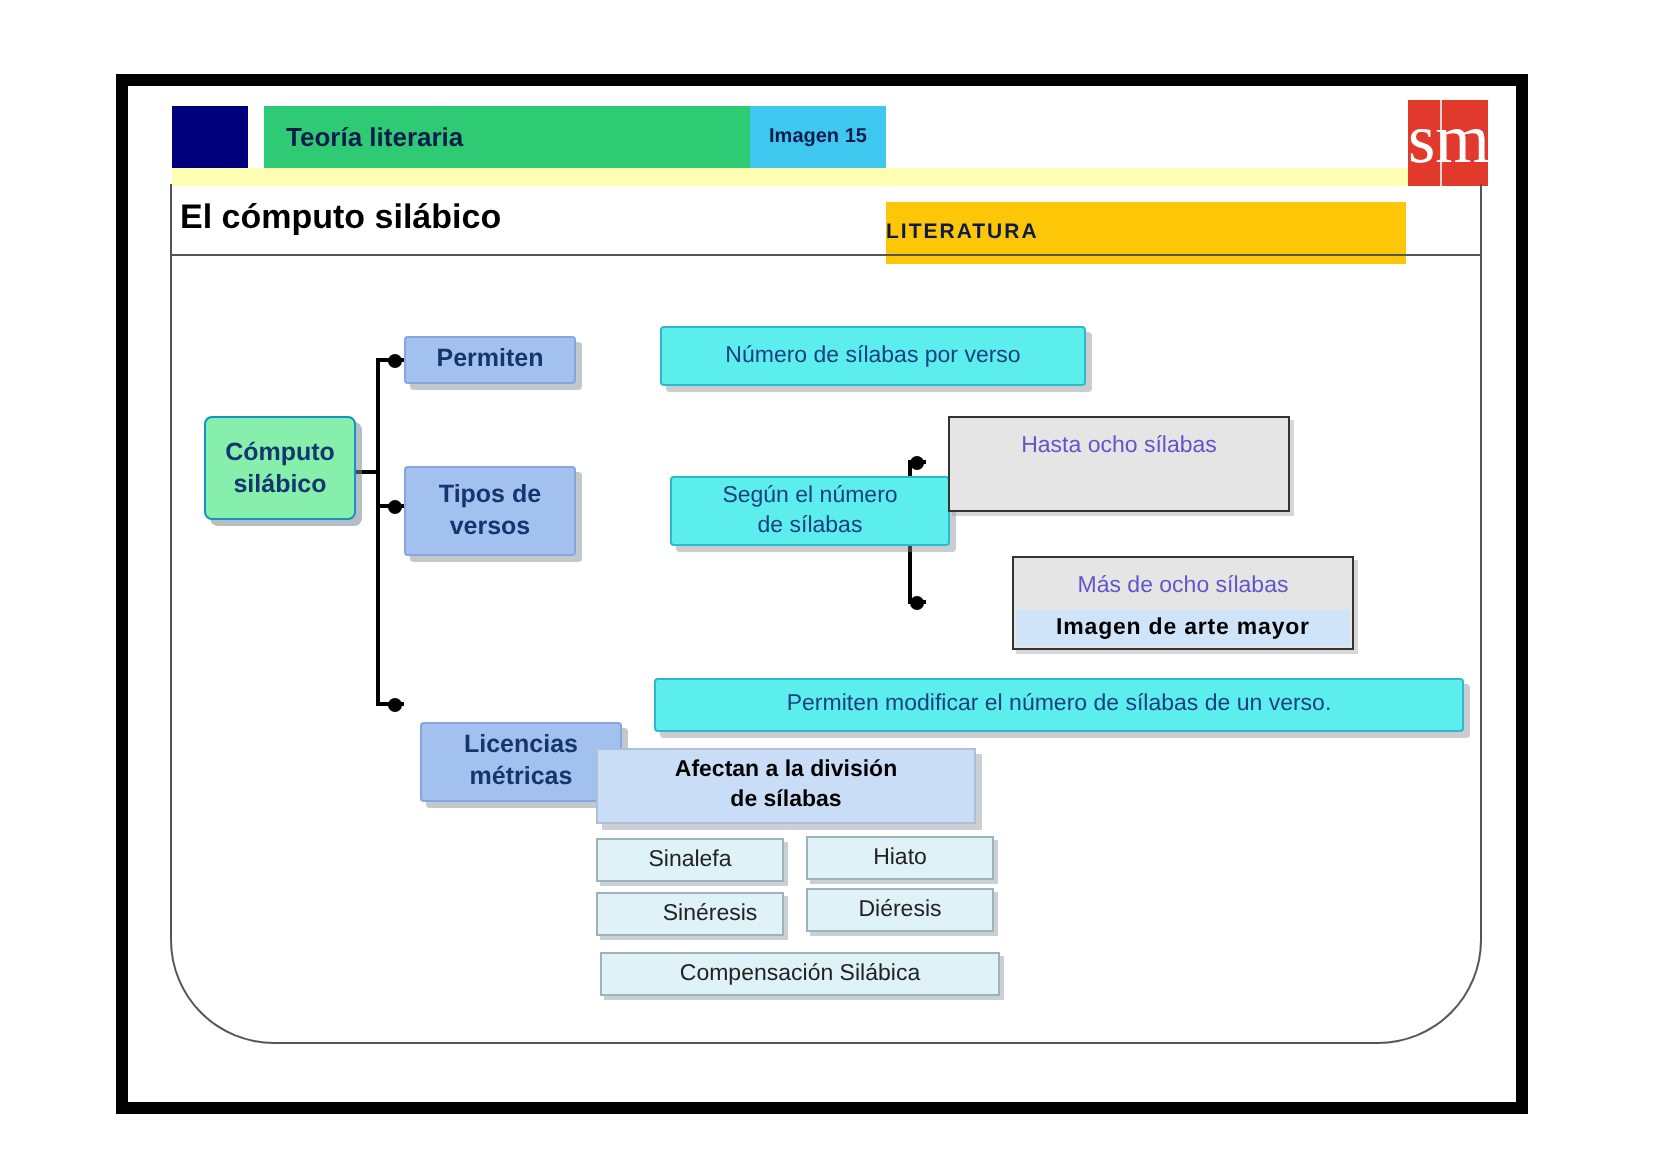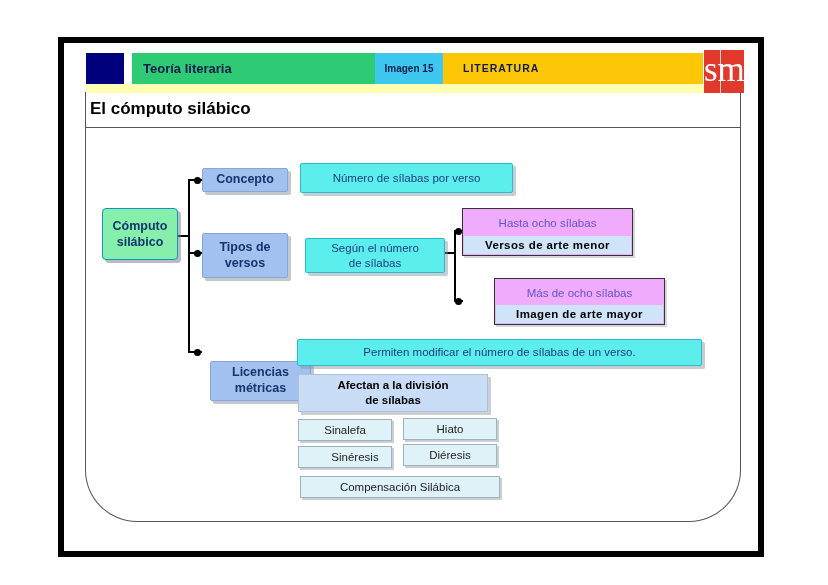--- a/index.html
+++ b/index.html
@@ -16,21 +16,21 @@
   }
 
   
   .hseg { position:absolute; top:53px; height:31px; box-sizing:border-box; }
   .seg-navy   { left:86px;  width:38px;  background:#00007d; }
   .seg-green  { left:132px; width:251px; background:#2ecb74; color:#0d1b4c;
                 font-weight:bold; font-size:13px; line-height:31px; padding-left:11px; }
   .seg-cyan   { left:375px; width:68px;  background:#3ec8f0; color:#0d1b4c;
                 font-weight:bold; font-size:10px; line-height:31px; text-align:center; }
   .seg-yellow { left:443px; width:260px; background:#fdc607; color:#0d1b4c;
-                font-weight:bold; font-size:10.5px; line-height:31px; padding-left:20px; letter-spacing:1px; }
+                font-weight:bold; font-size:10.5px; line-height:31px; padding-left:0; letter-spacing:1px;margin-top:48px; }
   .cream-strip { position:absolute; left:86px; top:84px; width:654px; height:9px; background:#ffffb4; }
   .logo {
     position:absolute; left:704px; top:50px; width:40px; height:43px; background:#e13a2c;
     color:#fff; font-family:"Liberation Serif", serif; font-size:35px; line-height:40px; text-align:center;
   }
   .logo-divider { position:absolute; left:16px; top:0; width:1px; height:100%; background:rgba(255,255,255,.8); }
 
   
   .panel {
     position:absolute; left:85px; top:92px; width:656px; height:430px; box-sizing:border-box;
@@ -55,28 +55,28 @@
     box-shadow:3px 3px 0 rgba(135,145,155,.5);
     color:#14356d; font-weight:bold; font-size:12.5px; line-height:1.25;
   }
   .b-concepto  { left:202px; top:168px; width:86px; height:24px; }
   .b-tipos     { left:202px; top:233px; width:86px; height:45px; }
   .b-licencias { left:210px; top:333px; width:101px; height:40px;margin-top:28px; }
 
   .defbox {
     background:#5ceded; border:1px solid #2eb9c9; border-radius:2px;
     box-shadow:3px 3px 0 rgba(135,145,155,.45);
-    color:#1c3f7e; font-size:11.5px; line-height:1.3;
+    color:#1c3f7e; font-size:11.5px; line-height:1.3;margin-left:30px;
   }
   .d-numero   { left:300px; top:163px; width:213px; height:30px; }
   .d-segun    { left:305px; top:238px; width:140px; height:35px; }
   .d-permiten { left:297px; top:339px; width:405px; height:27px; }
 
   .classbox {
-    position:absolute; left:462px; width:171px; background:#f0abfc;
+    position:absolute; left:474px; width:171px; background:#e5e5e5;
     border:1px solid #333; box-sizing:border-box; box-shadow:2px 2px 0 rgba(150,155,160,.4);
   }
   .c-menor { top:208px; height:48px; }
   .c-mayor { top:278px; height:47px;margin-left:32px; }
   .cond { height:27px; display:flex; align-items:center; justify-content:center;
           color:#6156c9; font-size:11.5px; }
   .cband {
     position:absolute; left:1px; right:1px; bottom:1px; height:18px; background:#cfe4f8;
     display:flex; align-items:center; justify-content:center;
     font-weight:bold; font-size:11.5px; color:#000; letter-spacing:.4px;
@@ -133,34 +133,33 @@
   <div class="line" style="left:445px; top:252px; width:11px; height:2px;"></div>
   <div class="line" style="left:454px; top:231px; width:2px; height:71px;"></div>
   <div class="line" style="left:454px; top:230px; width:9px; height:2px;"></div>
   <div class="line" style="left:454px; top:300px; width:9px; height:2px;"></div>
   <div class="dot" style="left:455px; top:227.5px;"></div>
   <div class="dot" style="left:455px; top:297.5px;"></div>
 
   <div class="box root-box">Cómputo
 silábico</div>
 
-  <div class="box branch b-concepto">Concepto</div>
+  <div class="box branch b-concepto">Permiten</div>
   <div class="box branch b-tipos">Tipos de
 versos</div>
   <div class="box branch b-licencias">Licencias
 métricas</div>
 
   <div class="box defbox d-numero">Número de sílabas por verso</div>
   <div class="box defbox d-segun">Según el número
 de sílabas</div>
   <div class="box defbox d-permiten">Permiten modificar el número de sílabas de un verso.</div>
 
   <div class="classbox c-menor">
     <div class="cond">Hasta ocho sílabas</div>
-    <div class="cband">Versos de arte menor</div>
   </div>
   <div class="classbox c-mayor">
     <div class="cond">Más de ocho sílabas</div>
     <div class="cband">Imagen de arte mayor</div>
   </div>
 
   <div class="box afectan">Afectan a la división
 de sílabas</div>
 
   <div class="box chip chip-sinalefa">Sinalefa</div>

